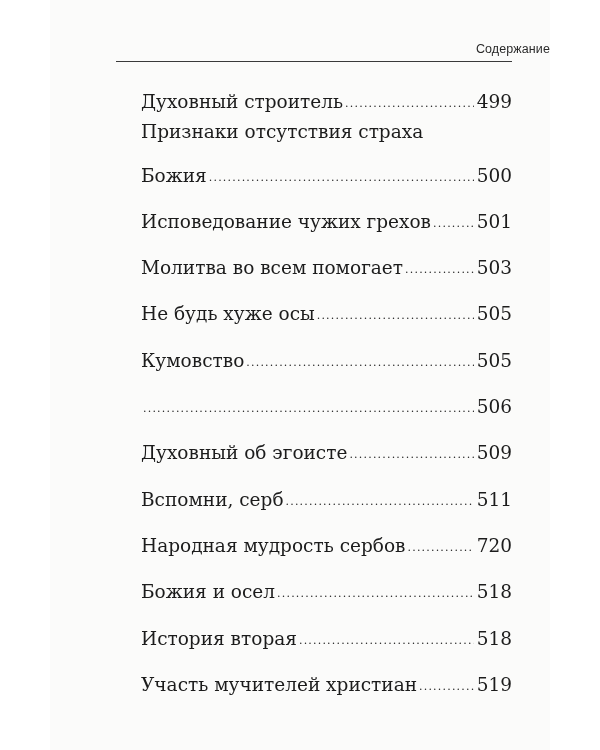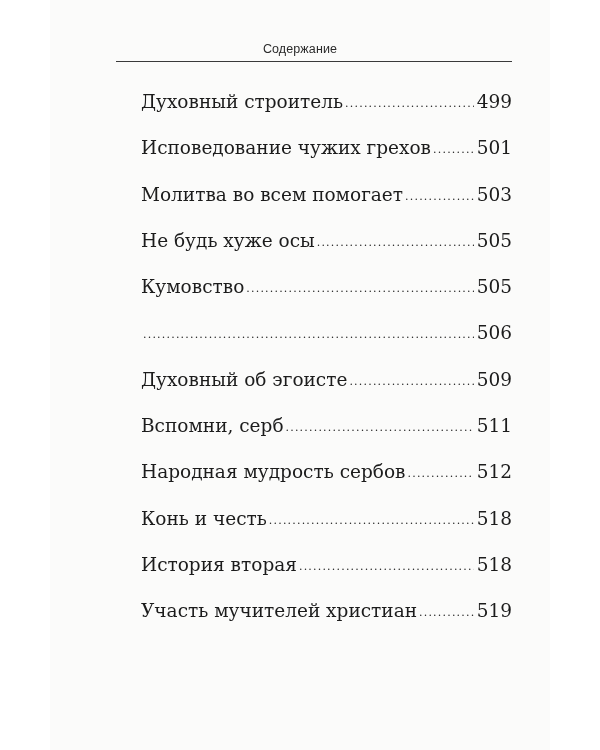--- a/index.html
+++ b/index.html
@@ -16,21 +16,21 @@
     top: 0;
     width: 500px;
     height: 750px;
     background: #fbfbfa;
   }
   .running-head {
     position: absolute;
     left: 0;
     width: 500px;
     top: 42px;
-    text-align: center;
+    text-align: right;
     font-family: "Liberation Sans", "DejaVu Sans", sans-serif;
     font-size: 12.5px;
     color: #2a2a2a;
     letter-spacing: 0.1px;
   }
   .head-rule {
     position: absolute;
     left: 66px;
     top: 61px;
     width: 396px;
@@ -94,20 +94,28 @@
 
   <ul class="toc">
     <li class="entry">
       <div class="row">
         <span class="title">Духовный строитель</span>
         <span class="leader"></span>
         <span class="page-num">499</span>
       </div>
     </li>
     <li class="entry">
+      <span class="first-line">Признаки отсутствия страха</span>
+      <div class="row">
+        <span class="title">Божия</span>
+        <span class="leader"></span>
+        <span class="page-num">500</span>
+      </div>
+    </li>
+    <li class="entry">
       <div class="row">
         <span class="title">Исповедование чужих грехов</span>
         <span class="leader"></span>
         <span class="page-num">501</span>
       </div>
     </li>
     <li class="entry">
       <div class="row">
         <span class="title">Молитва во всем помогает</span>
         <span class="leader"></span>
@@ -145,26 +153,26 @@
       <div class="row">
         <span class="title">Вспомни, серб</span>
         <span class="leader"></span>
         <span class="page-num">511</span>
       </div>
     </li>
     <li class="entry">
       <div class="row">
         <span class="title">Народная мудрость сербов</span>
         <span class="leader"></span>
-        <span class="page-num">512</span>
+        <span class="page-num">720</span>
       </div>
     </li>
     <li class="entry">
       <div class="row">
-        <span class="title">Конь и честь</span>
+        <span class="title">Божия и осел</span>
         <span class="leader"></span>
         <span class="page-num">518</span>
       </div>
     </li>
     <li class="entry">
       <div class="row">
         <span class="title">История вторая</span>
         <span class="leader"></span>
         <span class="page-num">518</span>
       </div>

